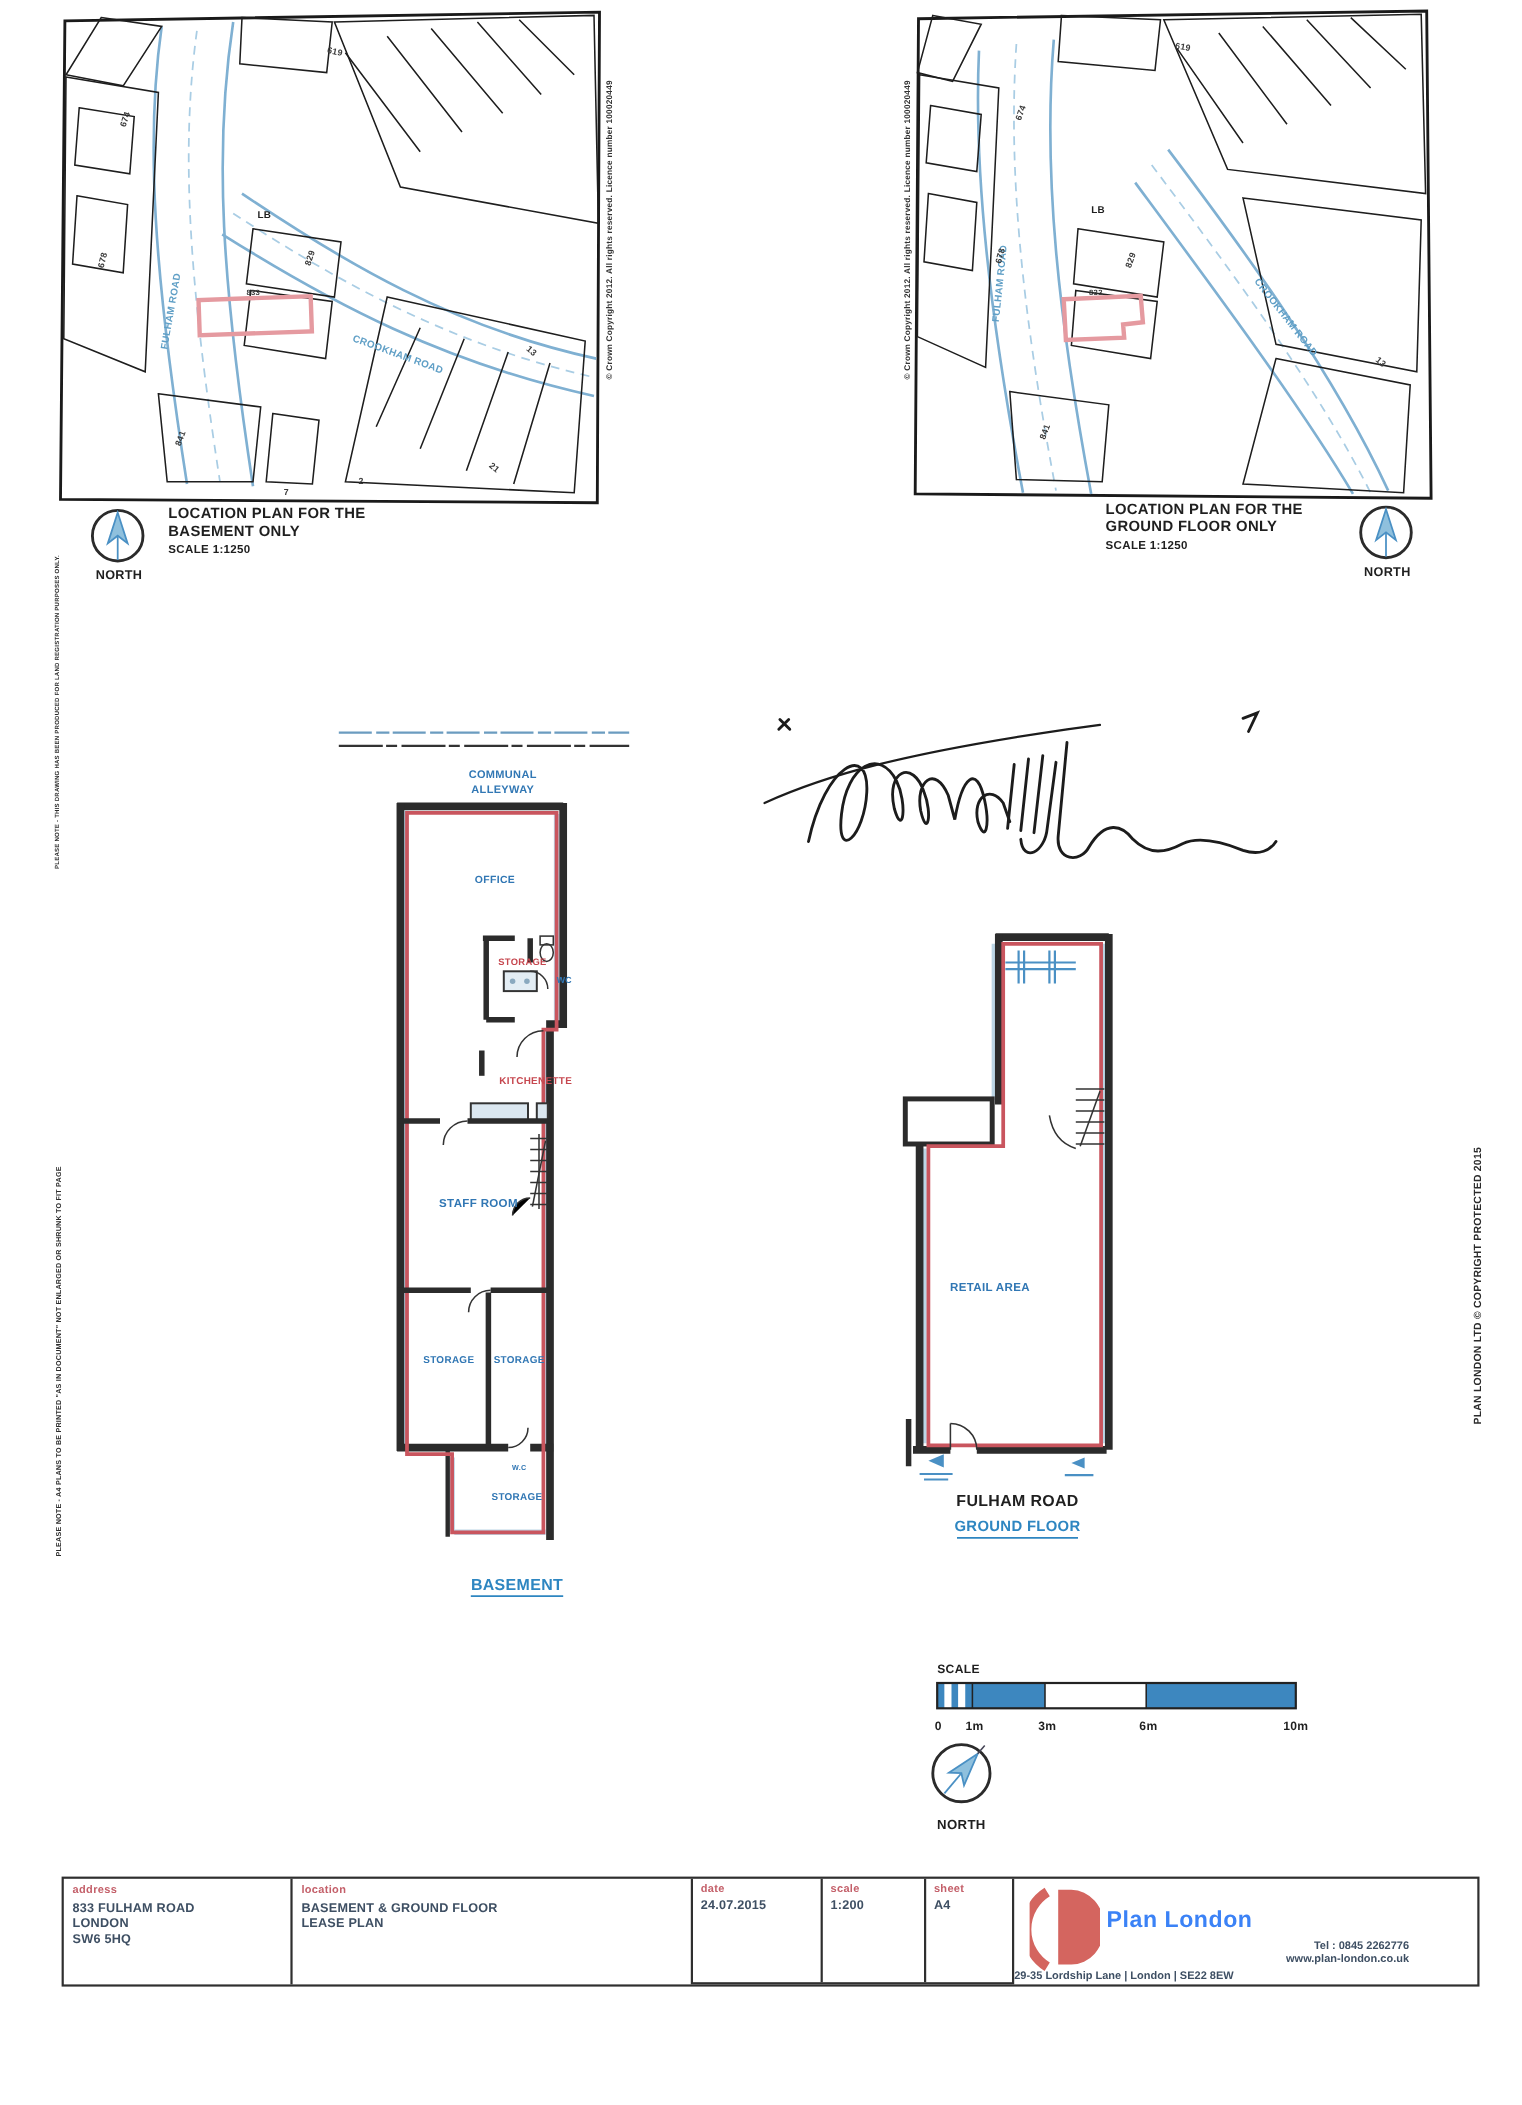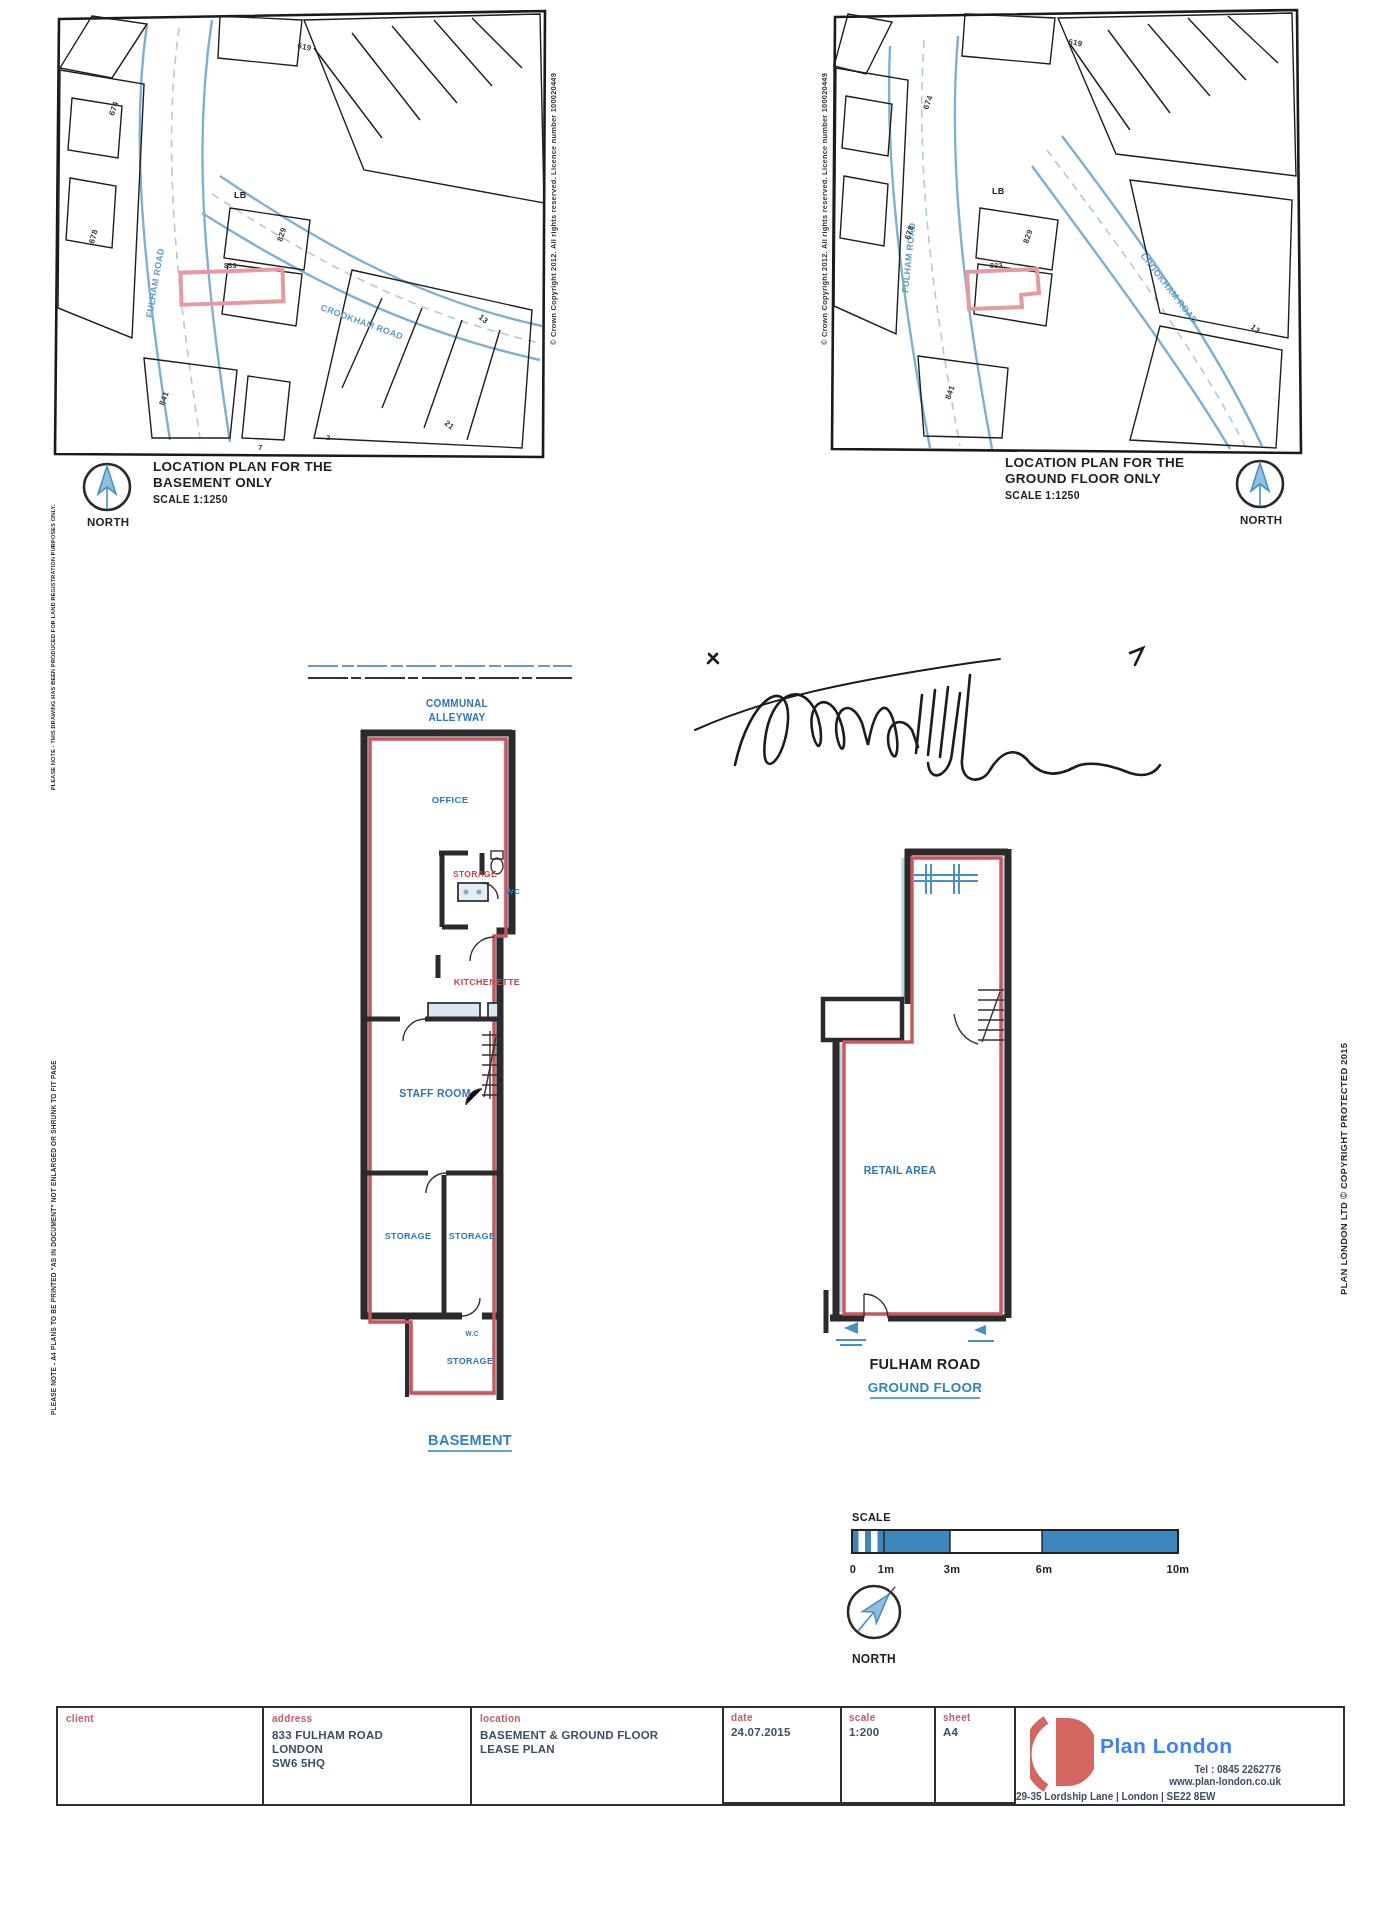--- a/index.html
+++ b/index.html
@@ -300,32 +300,29 @@
     <circle cx="34" cy="107" r="26" fill="none" stroke="#2b2b2b" stroke-width="2.6"></circle>
     <g transform="rotate(40 34 107)">
       <path d="M34,84 L25,114 L34,107 L43,114 Z" fill="#8fc0dd" stroke="#4a90c4" stroke-width="1.6"></path>
       <line x1="34" y1="107" x2="34" y2="131" stroke="#4a90c4" stroke-width="1.6"></line>
       <line x1="34" y1="84" x2="34" y2="74" stroke="#445" stroke-width="1.4"></line>
     </g>
     <text class="svgtext t-dark" font-size="12" x="34" y="158" text-anchor="middle">NORTH</text>
   </svg>
 
   <div id="tblock">
-    <div class="tb-cell" style="width:206px">
-      <div class="tb-label">client</div>
-    </div>
     <div class="tb-cell" style="width:208px">
       <div class="tb-label">address</div>
       <div class="tb-val">
         <div>833 FULHAM ROAD</div>
         <div>LONDON</div>
         <div>SW6 5HQ</div>
       </div>
     </div>
-    <div class="tb-cell" style="width:252px">
+    <div class="tb-cell" style="width:364px">
       <div class="tb-label">location</div>
       <div class="tb-val">
         <div>BASEMENT &amp; GROUND FLOOR</div>
         <div>LEASE PLAN</div>
       </div>
     </div>
     <div class="tb-mid" style="width:292px">
       <div class="tb-row">
         <div class="tb-sub" style="width:118px">
           <div class="tb-label">date</div>

